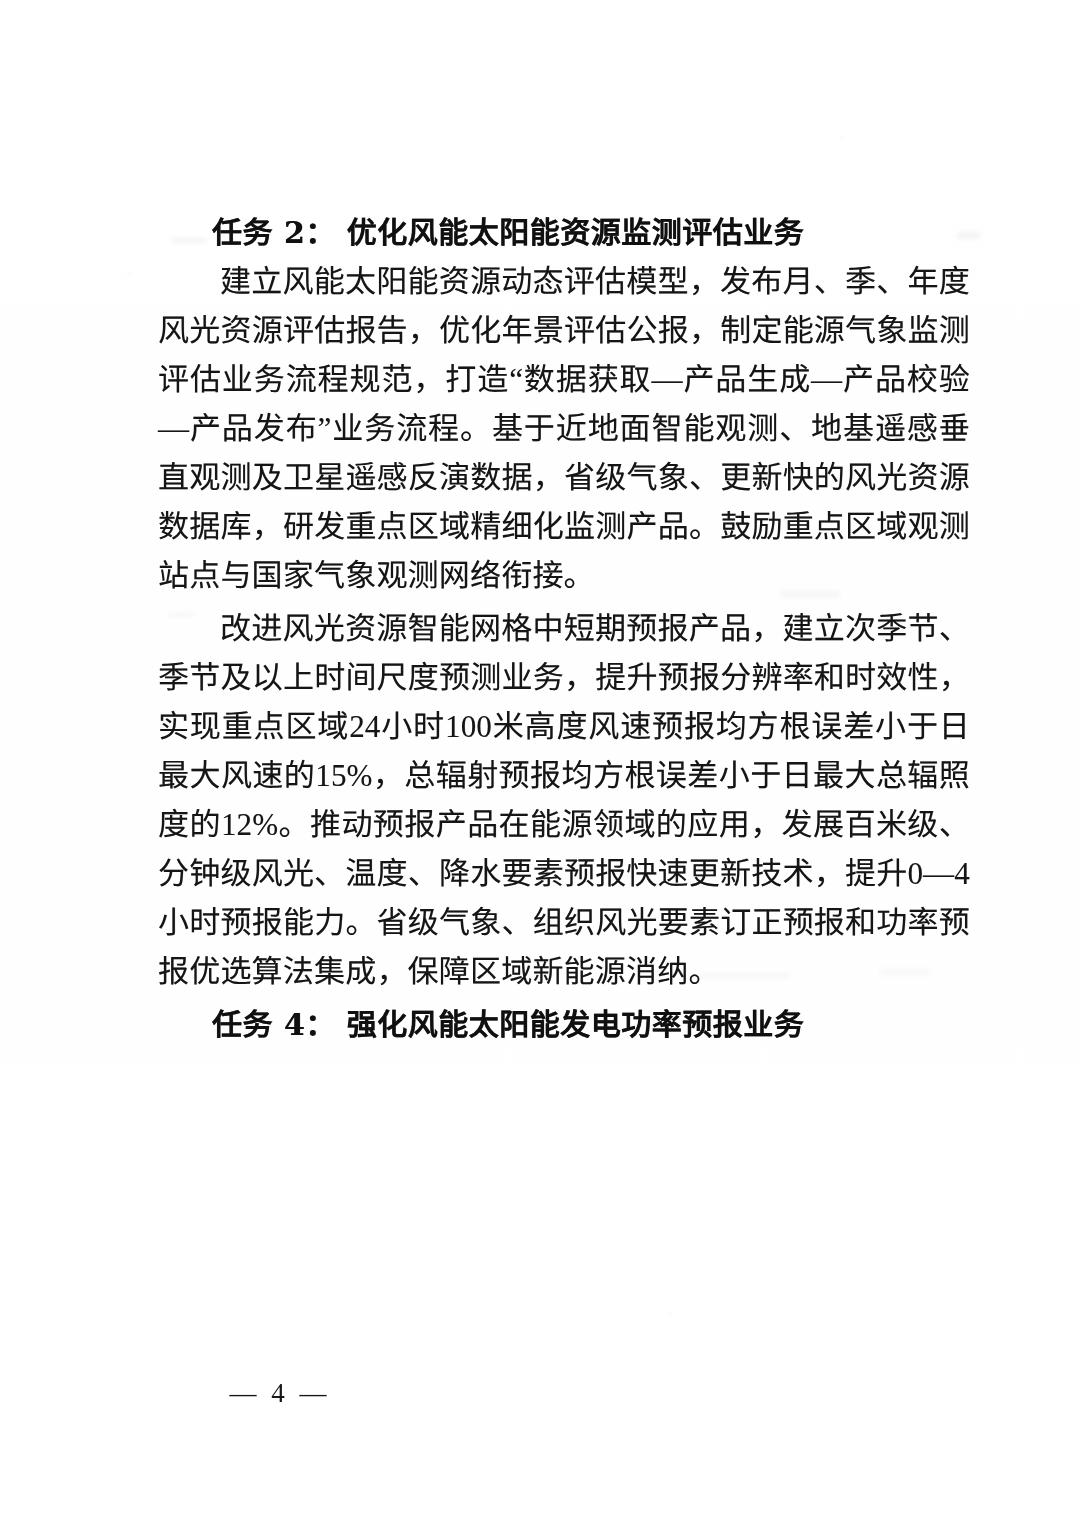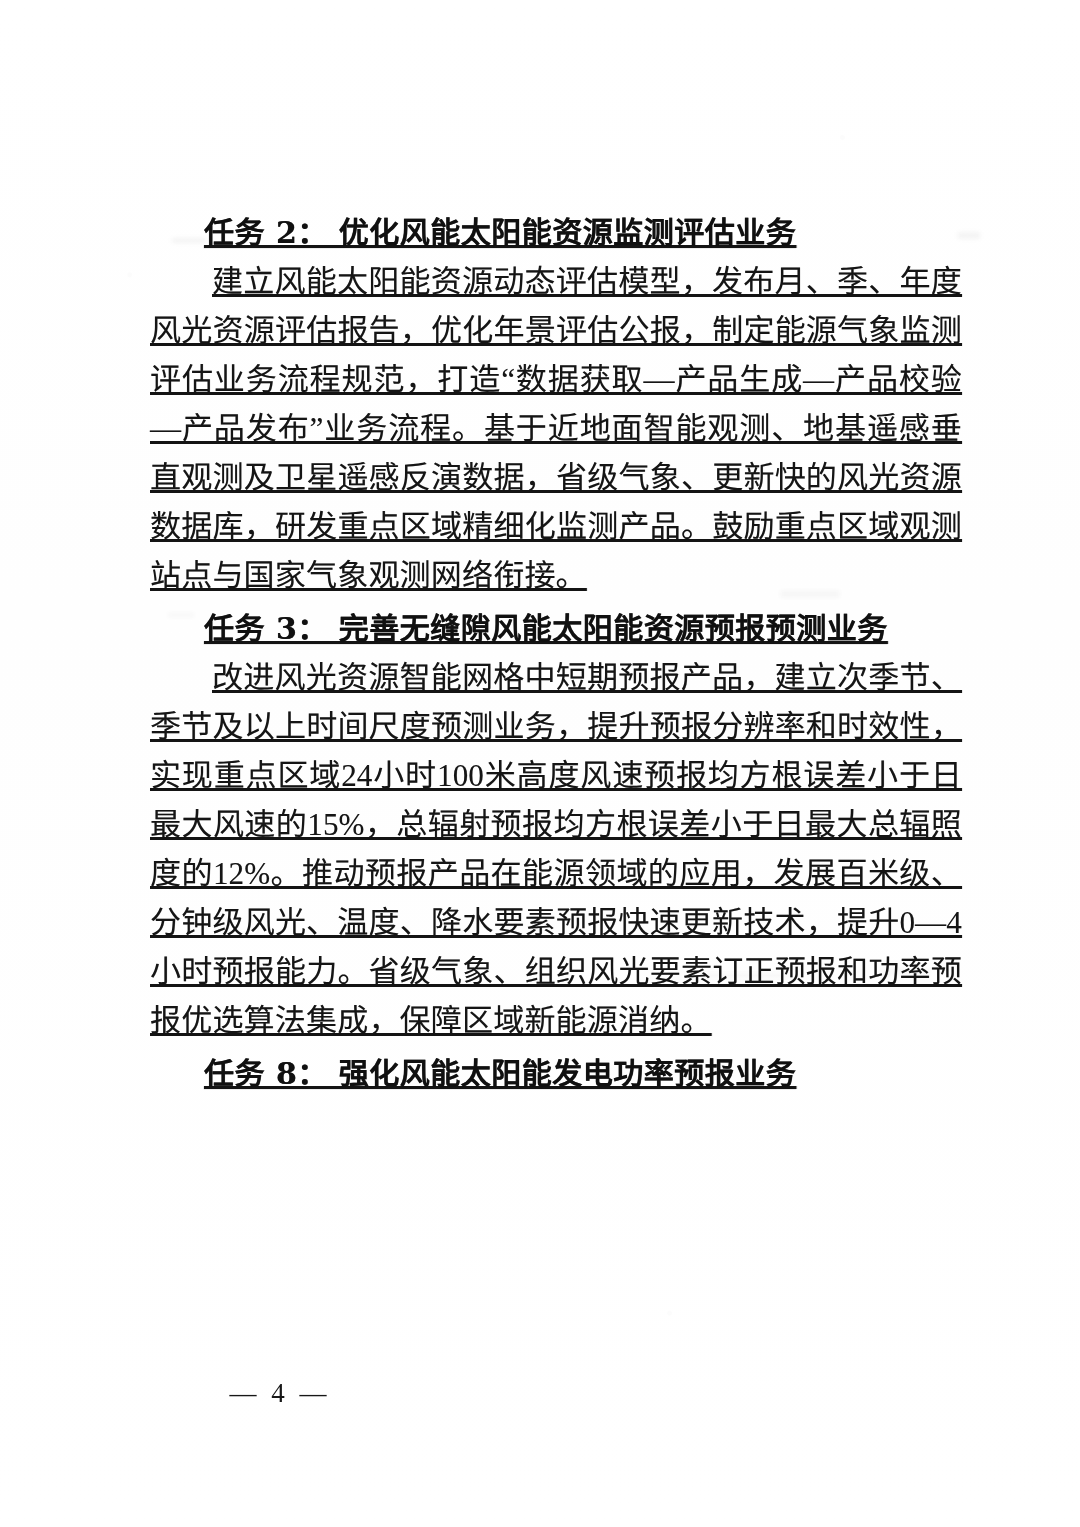--- a/index.html
+++ b/index.html
@@ -31,24 +31,23 @@
   
   .smudge {
     position: absolute;
     background: rgba(0,0,0,0.045);
     filter: blur(2.2px);
     pointer-events: none;
   }
 
   #text-column {
     position: absolute;
-    left: 150px;
+    left: 158px;
     top: 208px;
     width: 812px;
-    text-decoration: underline;
   }
 
   .heading {
     font-family: "DejaVu Serif", "Liberation Serif", serif;
     font-weight: bold;
     font-size: 30px;
     line-height: 49px;
     letter-spacing: 0.5px;
     text-indent: 54px;
     margin: 0;
@@ -99,27 +98,26 @@
   <div id="text-column">
 
     <section>
       <h2 class="heading">任务 2： 优化风能太阳能资源监测评估业务</h2>
       <p class="para tail">建立风能太阳能资源动态评估模型，发布月、季、年度风光资源评估报告，优化年景评估公报，制定能源气象监测评估业务流程规范，打造“数据获取—产品生成—产品校验—产品发布”业务流程。基于近地面智能观测、地基遥感垂直观测及卫星遥感反演数据，省级气象、更新快的风光资源数据库，研发重点区域精细化监测产品。鼓励重点区域观测站点与国家气象观测网络衔接。</p>
     </section>
 
     <div class="block-gap"></div>
 
     <section>
-      <h2 class="heading">任务 3： 完善无缝隙风能太阳能资源预报预测业务</h2>
       <p class="para tail">改进风光资源智能网格中短期预报产品，建立次季节、季节及以上时间尺度预测业务，提升预报分辨率和时效性，实现重点区域24小时100米高度风速预报均方根误差小于日最大风速的15%，总辐射预报均方根误差小于日最大总辐照度的12%。推动预报产品在能源领域的应用，发展百米级、分钟级风光、温度、降水要素预报快速更新技术，提升0—4小时预报能力。省级气象、组织风光要素订正预报和功率预报优选算法集成，保障区域新能源消纳。</p>
     </section>
 
     <div class="block-gap"></div>
 
     <section>
-      <h2 class="heading">任务 8： 强化风能太阳能发电功率预报业务</h2>
+      <h2 class="heading">任务 4： 强化风能太阳能发电功率预报业务</h2>
     </section>
 
   </div>
 
   <div id="page-number">— 4 —</div>
 
 </div>
 
 </body></html>

